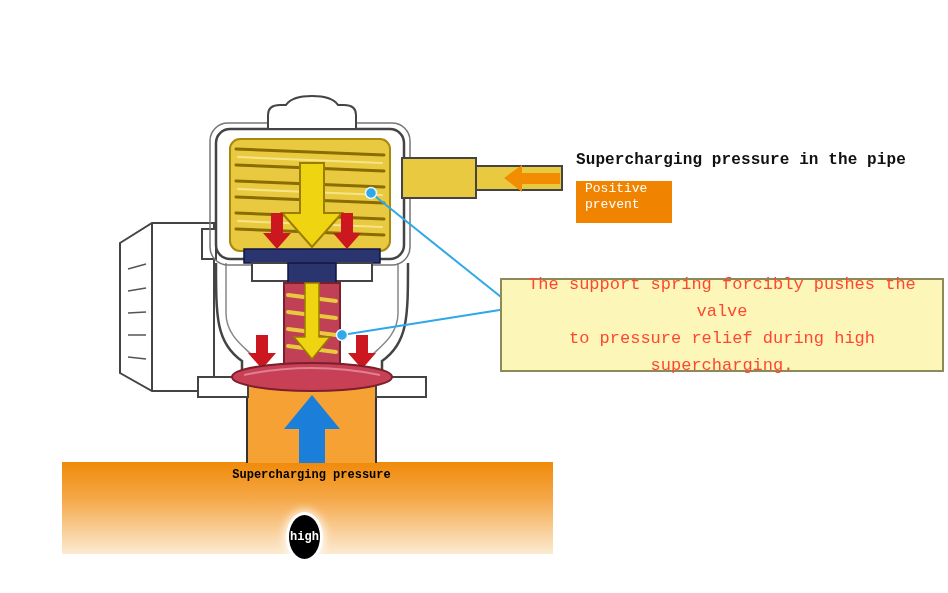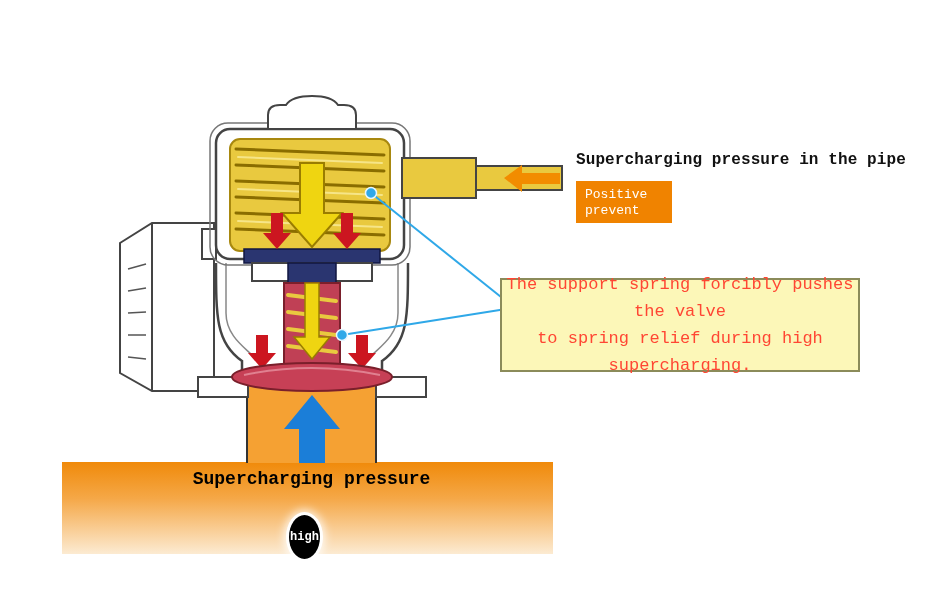--- a/index.html
+++ b/index.html
@@ -8,30 +8,30 @@
     font-family:Liberation Mono, monospace;
     margin-top:17px;
   }
   .canvas svg{position:absolute;left:0;top:0;}
   .title-right{
     position:absolute;left:576px;top:134px;font-size:16px;font-weight:bold;color:#111;
     white-space:nowrap;letter-spacing:0.1px;
   }
   .badge{
     position:absolute;left:576px;top:164px;width:96px;height:42px;box-sizing:border-box;
-    background:#F08300;color:#ffffff;font-size:13px;line-height:1.25;padding:6px 9px;
+    background:#F08300;color:#ffffff;font-size:13px;line-height:1.25;padding:0 9px;
   }
   .callout{
-    position:absolute;left:500px;top:261px;width:360px;height:94px;box-sizing:border-box;
+    position:absolute;left:500px;top:261px;width:444px;height:94px;box-sizing:border-box;
     background:#FCF7B8;border:2px solid #8B8B5A;color:#FF4633;font-size:17px;line-height:1.6;
     display:flex;flex-direction:column;align-items:center;justify-content:center;text-align:center;
   }
   .bottom-label{
     position:absolute;left:169px;top:450px;width:285px;text-align:center;
-    font-size:18px;font-weight:bold;color:#000;line-height:1.35;
+    font-size:12px;font-weight:bold;color:#000;line-height:1.35;
   }
   .high-circle{
     position:absolute;left:289px;top:498px;width:31px;height:44px;border-radius:50%;
     background:#000;color:#fff;display:flex;align-items:center;justify-content:center;
     font-size:12px;font-weight:bold;
     box-shadow:0 0 0 3px rgba(255,255,255,0.95), 0 0 10px 5px rgba(255,255,255,0.85);
   }
 </style>
 </head>
 <body>
@@ -138,21 +138,21 @@
 
   <div class="title-right">Supercharging pressure in the pipe</div>
 
   <div class="badge">
     <div>Positive</div>
     <div>prevent</div>
   </div>
 
   <div class="callout">
     <div>The support spring forcibly pushes the valve</div>
-    <div>to spring relief during high supercharging.</div>
+    <div>to pressure relief during high supercharging.</div>
   </div>
 
   <div class="bottom-label">
     <div>Supercharging pressure</div>
   </div>
 
   <div class="high-circle">
     <span>high</span>
   </div>
 

